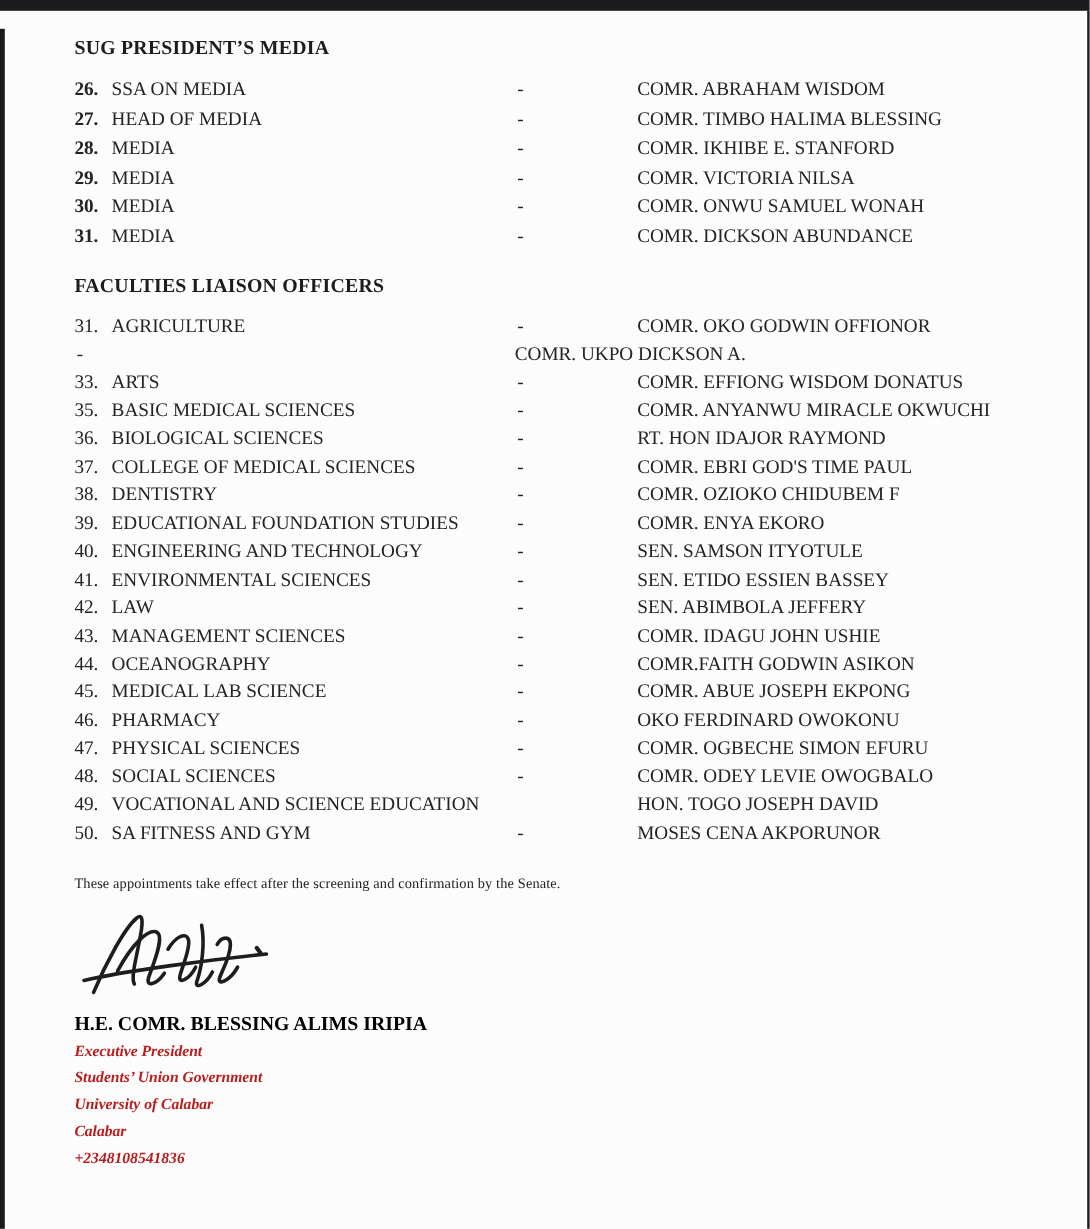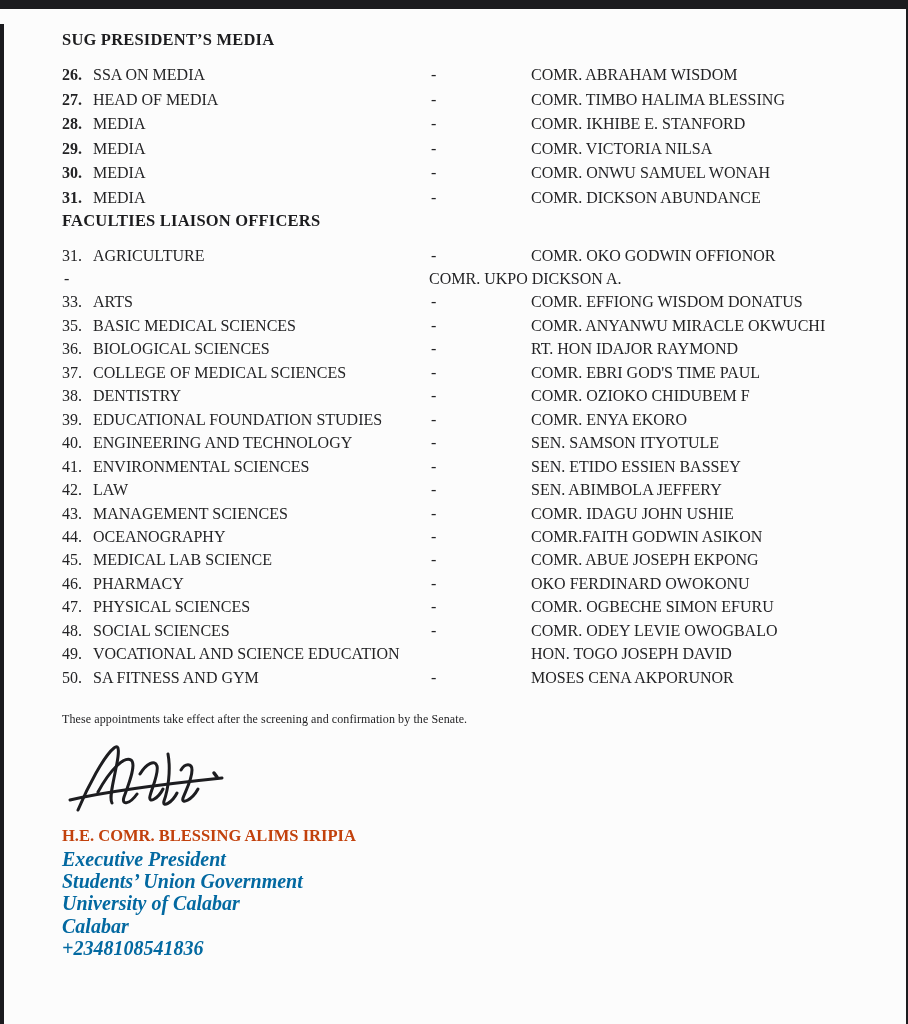--- a/index.html
+++ b/index.html
@@ -36,21 +36,21 @@
     filter: blur(0.15px);
   }
 
   .section-title {
     font-size: 16.5px;
     font-weight: 700;
     letter-spacing: 0.2px;
     margin: 0 0 13px 0;
     color: #1c1c1e;
   }
-  .sec-fac { }
+  .sec-fac { margin-top: 17px; }
 
   .row {
     display: grid;
     grid-template-columns: 367px 102px auto;
     align-items: baseline;
   }
   .sec-media .row { line-height: 24.6px; }
   .sec-fac  .row { line-height: 23.45px; }
 
   .office, .name { white-space: nowrap; }
@@ -68,28 +68,28 @@
     margin: 13px 0 0 2px;
     width: 200px; height: 76px;
   }
   .signature svg { display: block; }
 
   .sig-block { margin-top: 9px; }
   .sig-name {
     font-weight: 700;
     font-size: 16.5px;
     line-height: 22.4px;
-    color: #c2410c;
+    color: #000000;
   }
   .sig-line {
     font-weight: 700;
     font-style: italic;
-    font-size: 20px;
+    font-size: 13px;
     line-height: 22.4px;
-    color: #0369a1;
+    color: #b91c1c;
   }
 </style>
 </head>
 <body>
 
 <div class="scan-top-edge"></div>
 <div class="scan-left-edge"></div>
 <div class="scan-right-edge"></div>
 
 <div class="doc">

